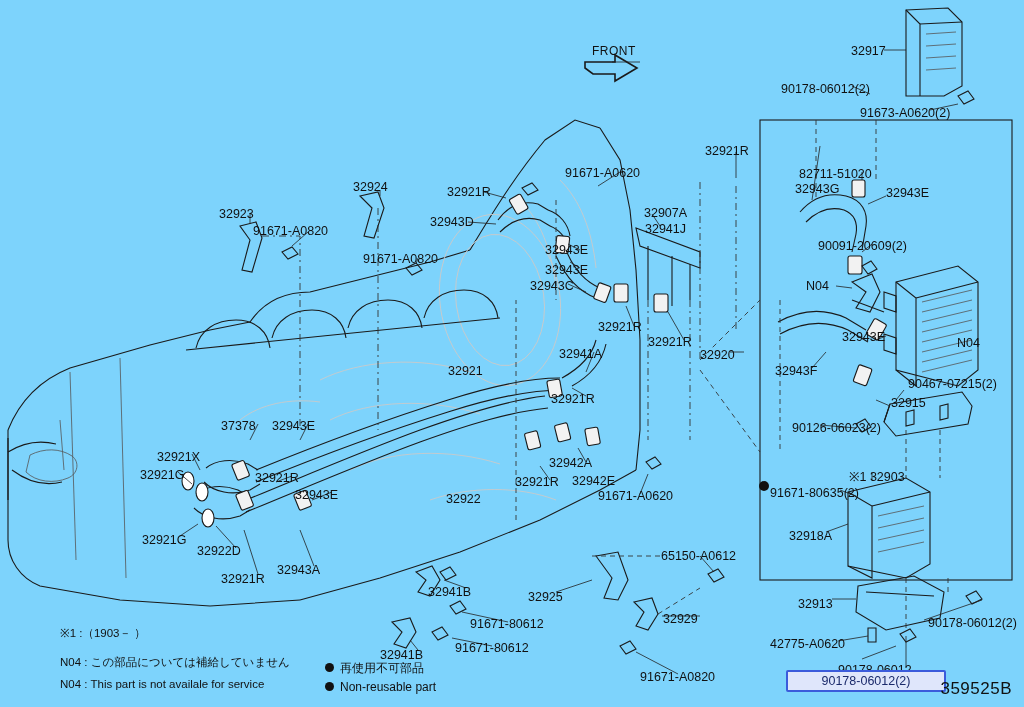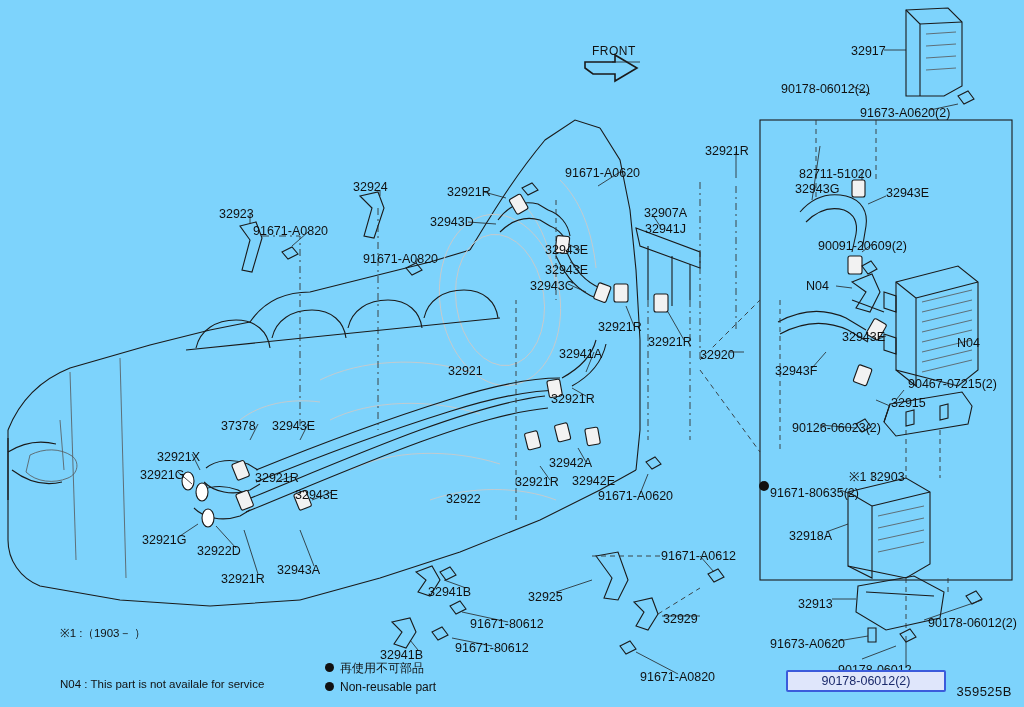--- a/index.html
+++ b/index.html
@@ -50,21 +50,21 @@
     background: #111111;
     margin-right: 6px;
     vertical-align: middle;
     position: relative;
     top: -1px;
   }
   #diagram-code {
     position: absolute;
     right: 12px;
     bottom: 8px;
-    font-size: 13px;
+    font-size: 17px;
     color: #111111;
     letter-spacing: 0.5px;
   }
   #highlight-box {
     position: absolute;
     border: 2px solid #3b5bdb;
     background: #dfe6fb;
     border-radius: 2px;
     box-sizing: border-box;
   }
@@ -413,35 +413,36 @@
       <div class="lbl" style="left: 849px; top: 468px;">※1 32903</div>
       <div class="lbl" style="left: 295px; top: 488px;">32943E</div>
       <div class="lbl" style="left: 446px; top: 492px;">32922</div>
       <div class="lbl" style="left: 598px; top: 489px;">91671-A0620</div>
       <div class="lbl" style="left: 770px; top: 486px;">91671-80635(2)</div>
       <div class="lbl" style="left: 142px; top: 533px;">32921G</div>
       <div class="lbl" style="left: 197px; top: 544px; text-align: center;">32922D</div>
       <div class="lbl" style="left: 789px; top: 529px;">32918A</div>
       <div class="lbl" style="left: 221px; top: 572px;">32921R</div>
       <div class="lbl" style="left: 277px; top: 563px;">32943A</div>
-      <div class="lbl" style="left: 661px; top: 549px;">91671-A0612</div>
+      <div class="lbl" style="left: 661px; top: 549px;">65150-A0612</div>
       <div class="lbl" style="left: 428px; top: 585px;">32941B</div>
       <div class="lbl" style="left: 528px; top: 590px;">32925</div>
       <div class="lbl" style="left: 798px; top: 597px; text-align: right;">32913</div>
       <div class="lbl" style="left: 928px; top: 616px;">90178-06012(2)</div>
       <div class="lbl" style="left: 470px; top: 617px;">91671-80612</div>
       <div class="lbl" style="left: 663px; top: 612px;">32929</div>
-      <div class="lbl" style="left: 770px; top: 637px;">91673-A0620</div>
+      <div class="lbl" style="left: 770px; top: 637px;">42775-A0620</div>
       <div class="lbl" style="left: 380px; top: 648px;">32941B</div>
       <div class="lbl" style="left: 455px; top: 641px;">91671-80612</div>
       <div class="lbl" style="left: 838px; top: 655px; margin-top: 8px;">90178-06012</div>
       <div class="lbl" style="left: 640px; top: 670px;">91671-A0820</div>
     </div>
 
   <div class="note" style="left:60px; top:625px;">※1 :（1903－    ）</div>
+  <div class="note" style="left:60px; top:655px;">N04 : この部品については補給していません</div>
   <div class="note" style="left:60px; top:678px;">N04 : This part is not availale for service</div>
 
   <div class="bullet-note" style="left:325px; top:660px;">
     <span class="dot"></span><span>再使用不可部品</span>
   </div>
   <div class="bullet-note" style="left:325px; top:680px;">
     <span class="dot"></span><span>Non-reusable part</span>
   </div>
 
   <div id="highlight-box" style="left:786px; top:670px; width:160px; height:22px;">

